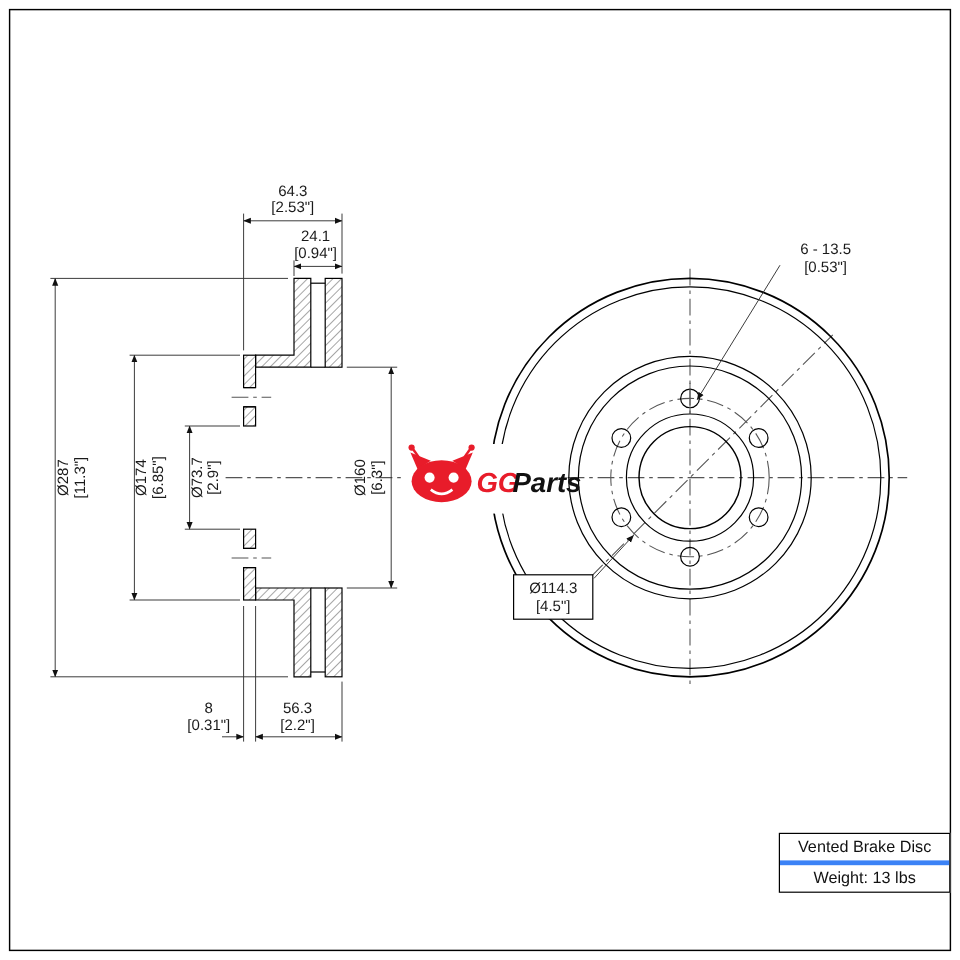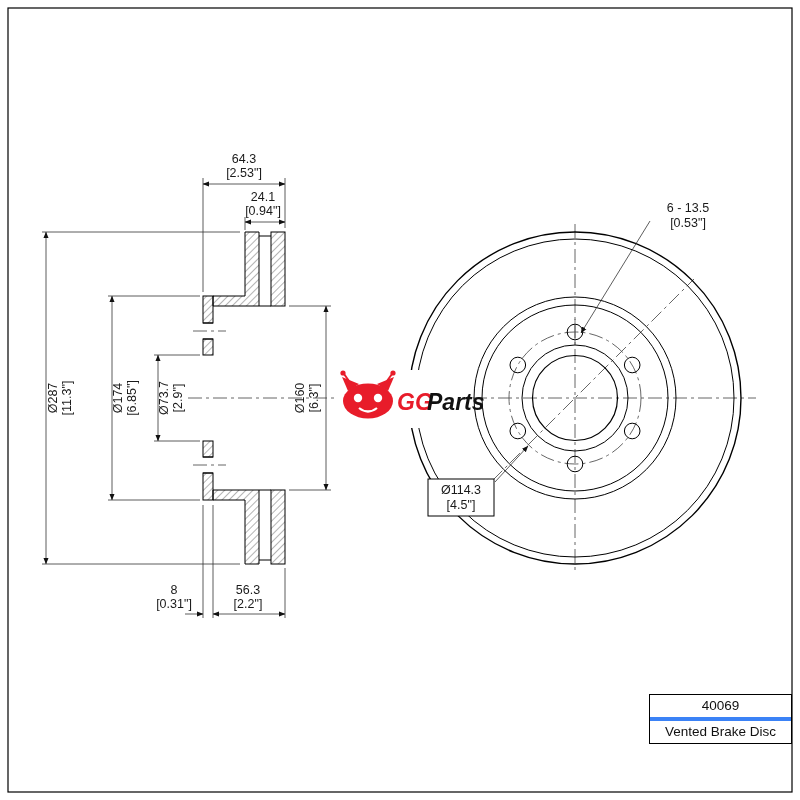--- a/index.html
+++ b/index.html
@@ -190,15 +190,15 @@
       <circle cx="378" cy="398" r="4.2" fill="#fff"></circle>
 
       <path d="M359,408 Q368,415 377,408" stroke="#fff" stroke-width="2.2" fill="none"></path>
     </g>
     <text class="logo-text" x="397" y="410" fill="#e81c2a">GG</text>
     <text class="logo-text" x="427" y="410" fill="#111">Parts</text>
   </g>
 </svg>
 
 <div class="info-table">
-  <div class="info-row">40069</div>
   <div class="info-row">Vented Brake Disc</div>
+  <div class="info-row">Weight: 13 lbs</div>
 </div>
 
 </body></html>

